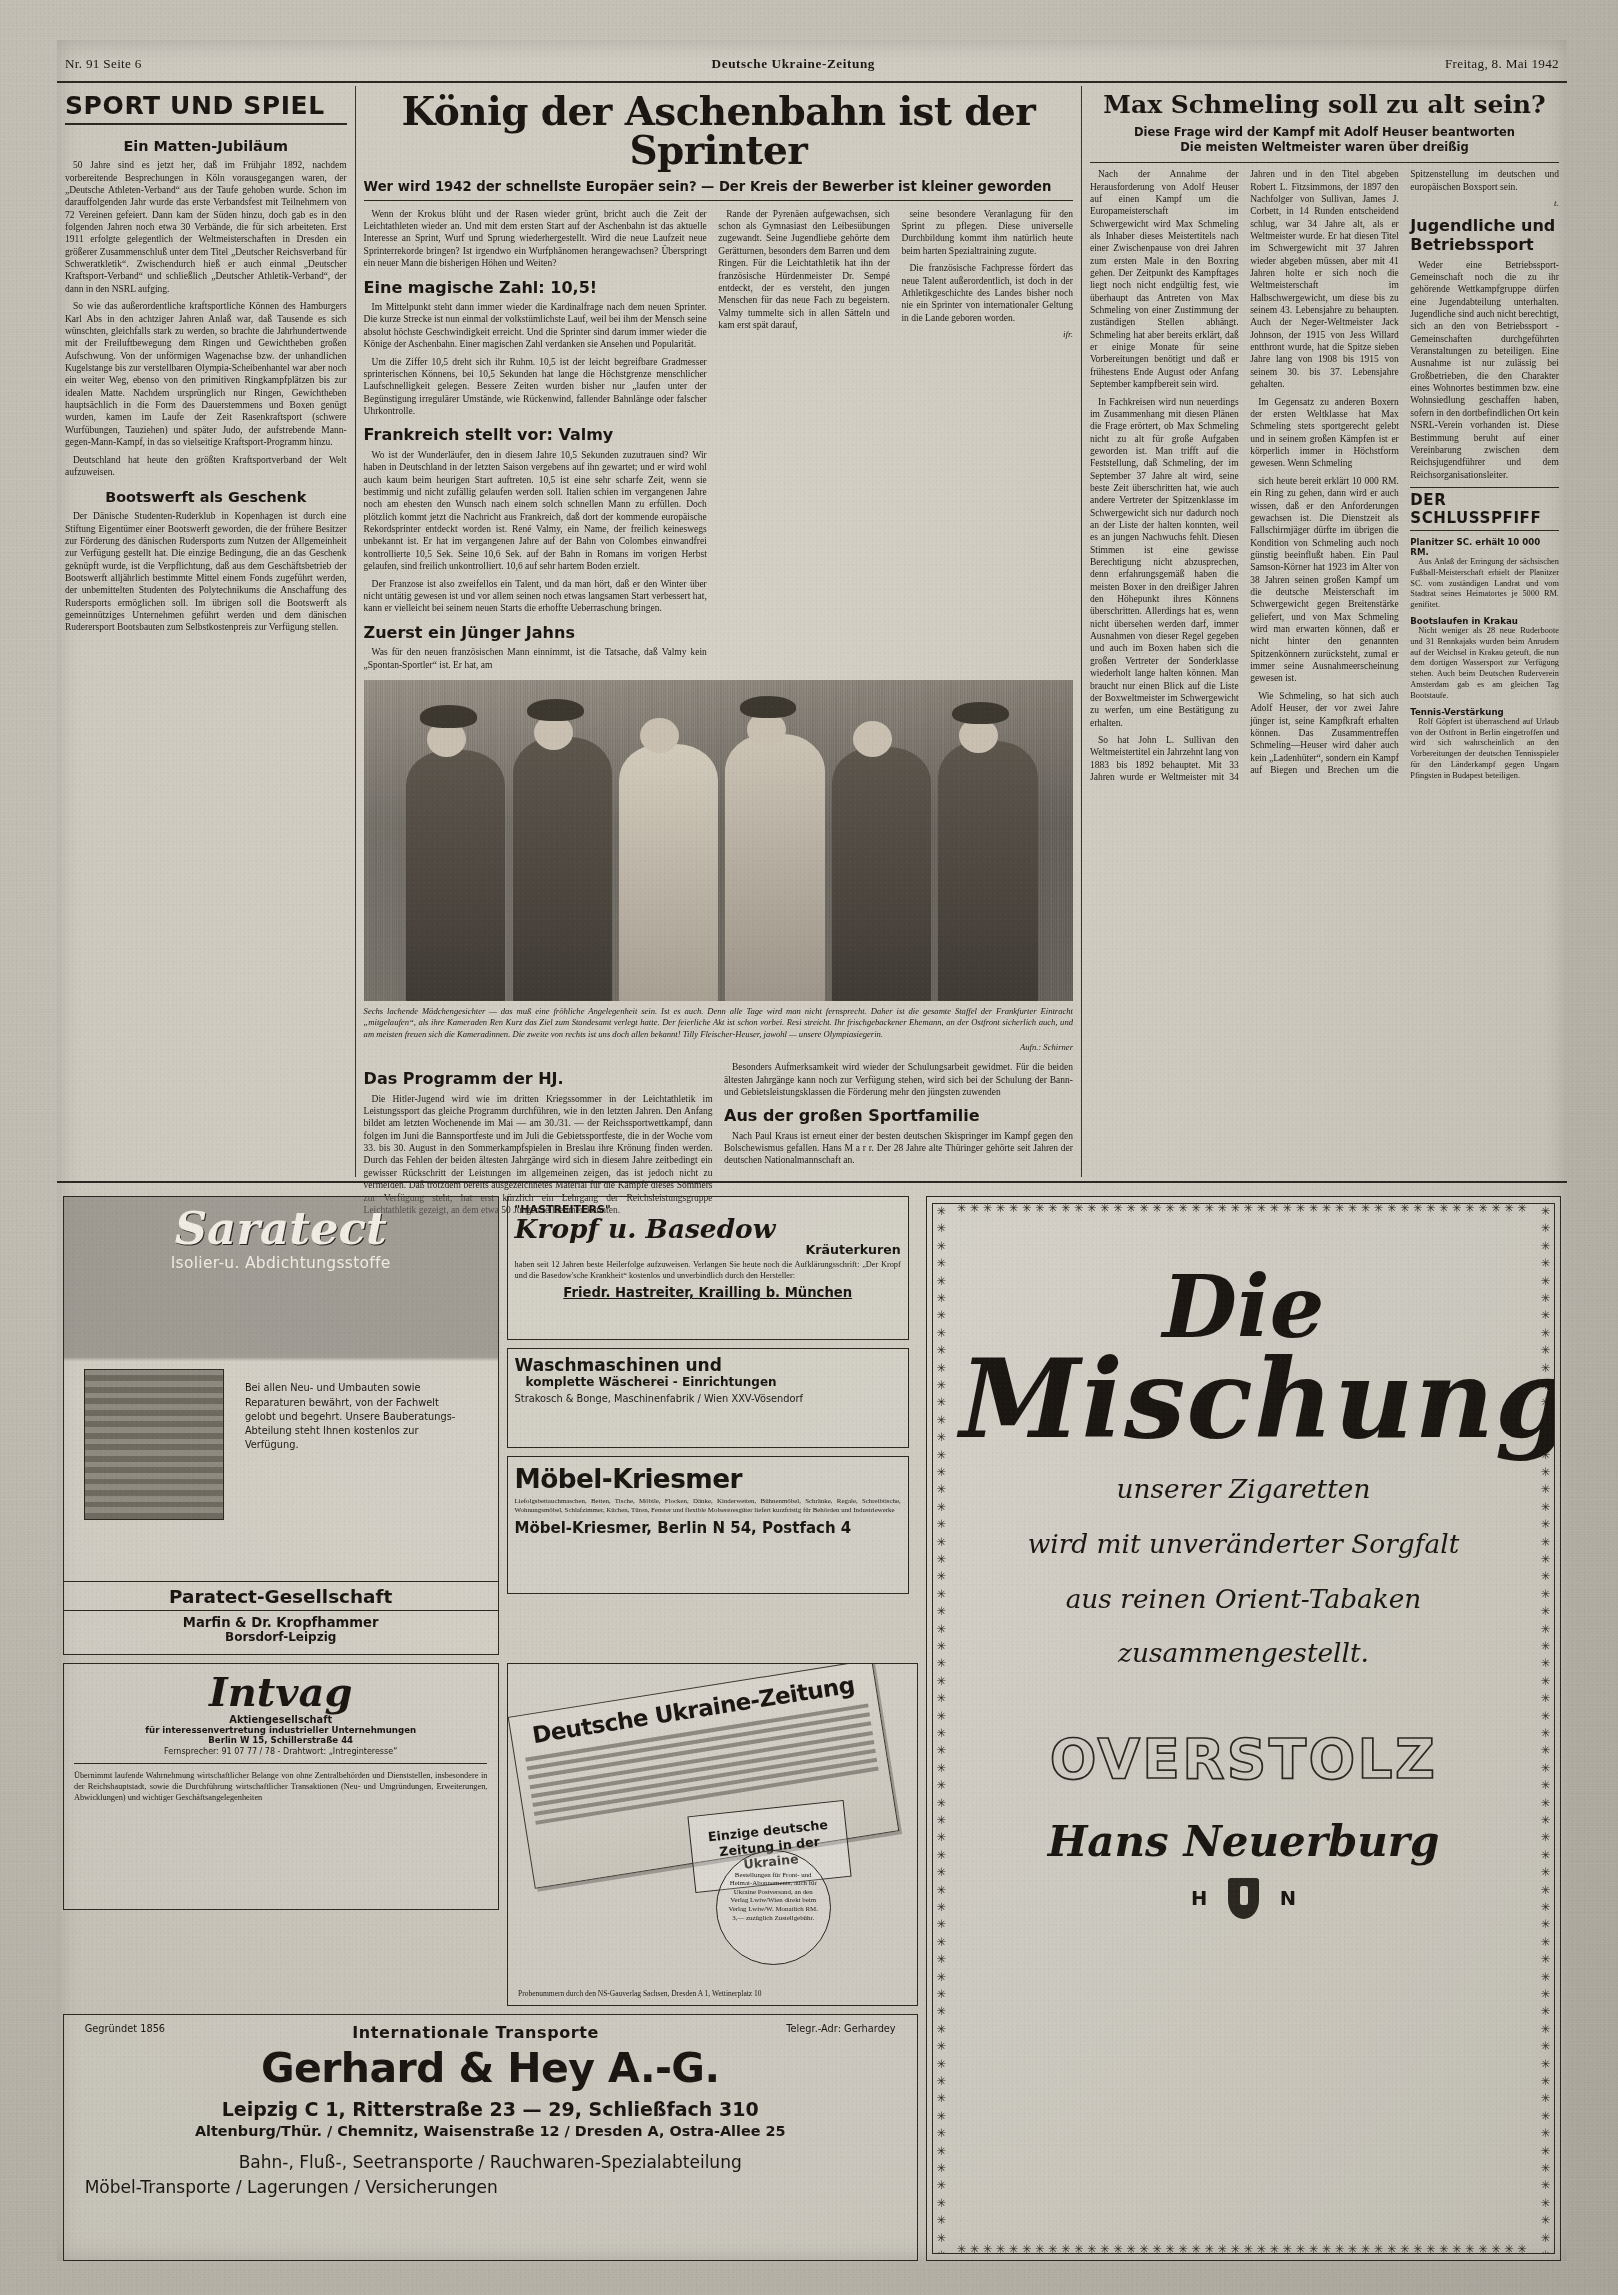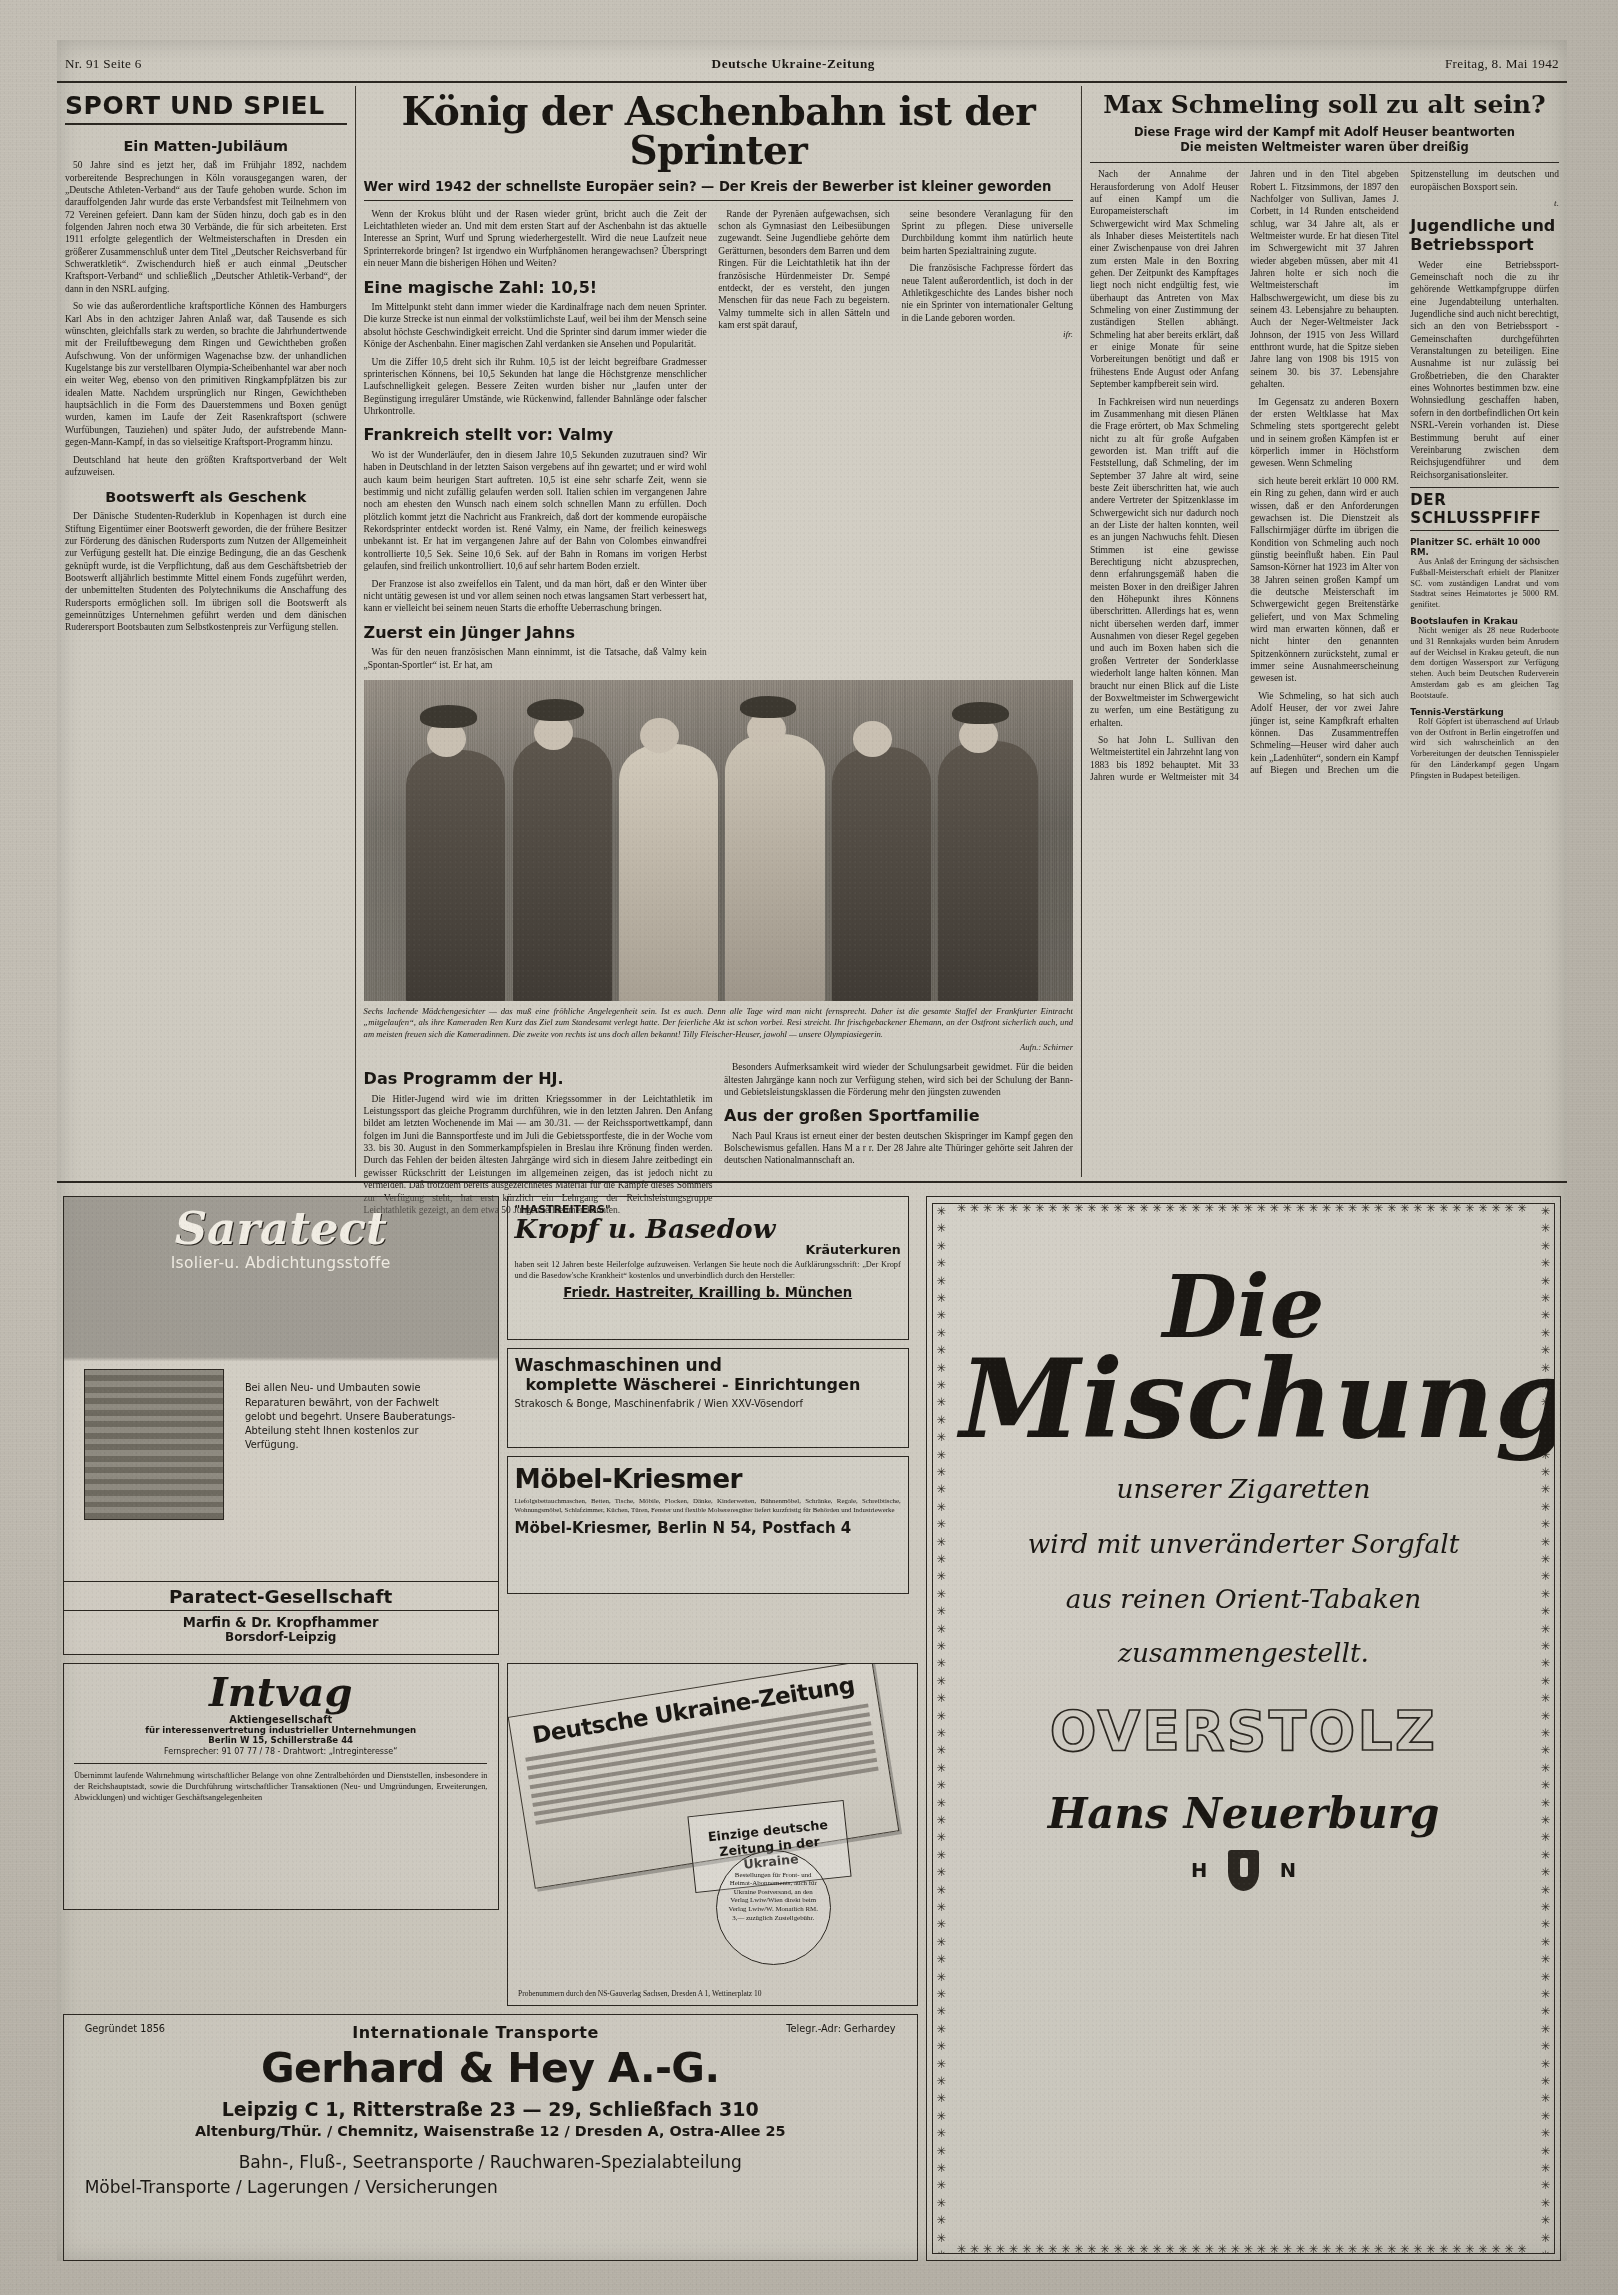--- a/index.html
+++ b/index.html
@@ -198,21 +198,21 @@
   .rightstack { width:402px; display:flex; flex-direction:column; gap:8px; }
   .ad-hastreiter { height:144px; padding:5.7px 6.9px; }
   .ad-hastreiter .h1 { font-family:"DejaVu Sans", sans-serif; font-weight:bold; font-size:11px; }
   .ad-hastreiter .h2 { font-family:"DejaVu Serif", serif; font-style:italic; font-weight:bold; font-size:26.4px; line-height:1; }
   .ad-hastreiter .h3 { font-family:"DejaVu Sans", sans-serif; font-weight:bold; font-size:12.6px; text-align:right; }
   .ad-hastreiter .txt { font-size:8.3px; line-height:1.3; margin-top:3.4px; text-align:justify; }
   .ad-hastreiter .h4 { font-family:"DejaVu Sans", sans-serif; font-weight:bold; font-size:13.2px; text-align:center; margin-top:3.4px;text-decoration:underline; }
 
   .ad-wasch { height:100px; padding:5.7px 6.9px; }
   .ad-wasch .w1 { font-family:"DejaVu Sans", sans-serif; font-weight:bold; font-size:17px; }
-  .ad-wasch .w2 { font-family:"DejaVu Sans", sans-serif; font-weight:bold; font-size:16px;padding-left:11px; }
+  .ad-wasch .w2 { font-family:"DejaVu Sans", sans-serif; font-weight:bold; font-size:12px;padding-left:11px; }
   .ad-wasch .w3 { font-family:"DejaVu Sans", sans-serif; font-size:9.8px; margin-top:4.6px; }
 
   .ad-moebel { height:138px; padding:5.7px 6.9px; }
   .ad-moebel .m1 { font-family:"DejaVu Sans", sans-serif; font-weight:bold; font-size:26.4px; letter-spacing:-0.6px; }
   .ad-moebel .m2 { font-size:6.9px; line-height:1.25; margin-top:3.4px; text-align:justify; }
   .ad-moebel .m3 { font-family:"DejaVu Sans", sans-serif; font-weight:bold; font-size:15px; margin-top:4.6px; }
 
   .ad-duz { flex:1; padding:5.7px; position:relative; overflow:hidden; }
   .duz-banner {
     position:absolute; left:11.5px; top:23px; width:367px; height:172px;
@@ -289,21 +289,21 @@
   .ov-mischung {
     font-family:"DejaVu Serif", serif; font-weight:bold; font-style:italic;
     font-size:109px; line-height:1; margin-top:-4.6px; letter-spacing:1.1px;
   }
   .ov-line {
     font-family:"DejaVu Serif", serif; font-style:italic;
     font-size:26.4px; margin-top:15px; line-height:1.5;
   }
   .ov-brand {
     font-family:"DejaVu Sans", sans-serif; font-weight:bold;
-    font-size:55px; letter-spacing:2.3px; margin-top:26px;
+    font-size:55px; letter-spacing:2.3px; margin-top:54px;
     color:transparent; -webkit-text-stroke:1.7px #2b2721;
   }
   .ov-maker {
     font-family:"DejaVu Serif", serif; font-weight:bold; font-style:italic;
     font-size:42px; margin-top:26.4px;
   }
   .ov-hn { margin-top:11.5px; display:flex; align-items:center; justify-content:center; gap:20.7px;
     font-family:"DejaVu Sans", sans-serif; font-weight:bold; font-size:19.5px; }
   .ov-shield {
     width:31px; height:41px; background:#2b2721;

